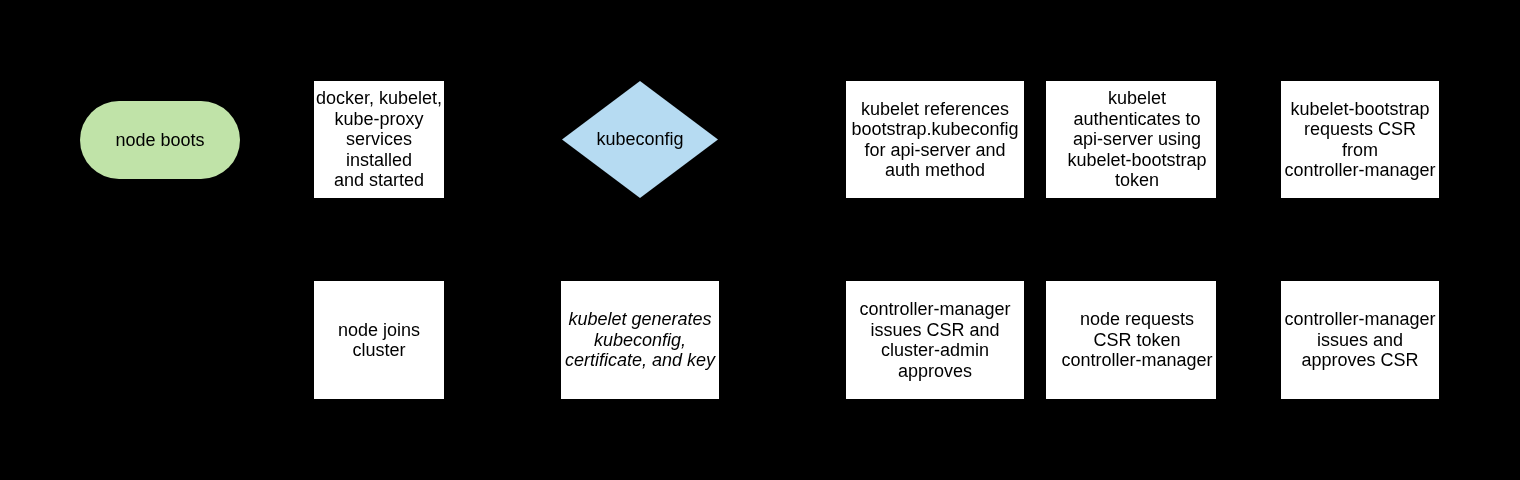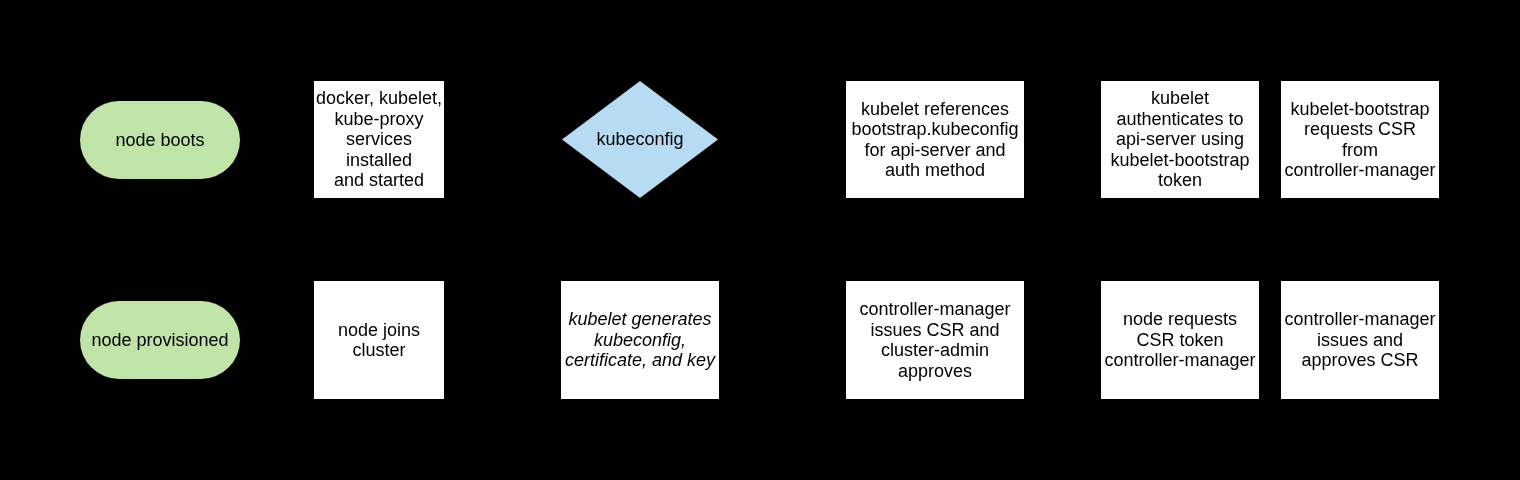--- a/index.html
+++ b/index.html
@@ -45,21 +45,21 @@
   .r1.terminator { top: 101px; height: 78px; }
   
   .r2 { top: 281px; height: 118px; }
   .r2.terminator { top: 301px; height: 78px; }
   
   .c1 { left: 80px;   width: 160px; }
   .c2 { left: 314px;  width: 130px; }
   .c3 { left: 561px;  width: 158px; font-style: italic; }
   .c3d { left: 562px; width: 156px; }
   .c4 { left: 846px;  width: 178px; }
-  .c5 { left: 1101px; width: 158px; }
+  .c5 { left: 1046px; width: 158px; padding-left: 12px; }
   .c6 { left: 1281px; width: 158px; }
 </style>
 </head>
 <body>
 
 <div class="canvas">
 
   <div class="node terminator r1 c1">
     <span class="label">node boots</span>
   </div>
@@ -85,23 +85,20 @@
 kubelet-bootstrap
 token</span>
   </div>
   <div class="node process r1 c6">
     <span class="label">kubelet-bootstrap
 requests CSR
 from
 controller-manager</span>
   </div>
 
-  <div class="node terminator r2 c1">
-    <span class="label">node provisioned</span>
-  </div>
   <div class="node process r2 c2">
     <span class="label">node joins cluster</span>
   </div>
   <div class="node process r2 c3">
     <span class="label">kubelet generates
 kubeconfig,
 certificate, and key</span>
   </div>
   <div class="node process r2 c4">
     <span class="label">controller-manager

